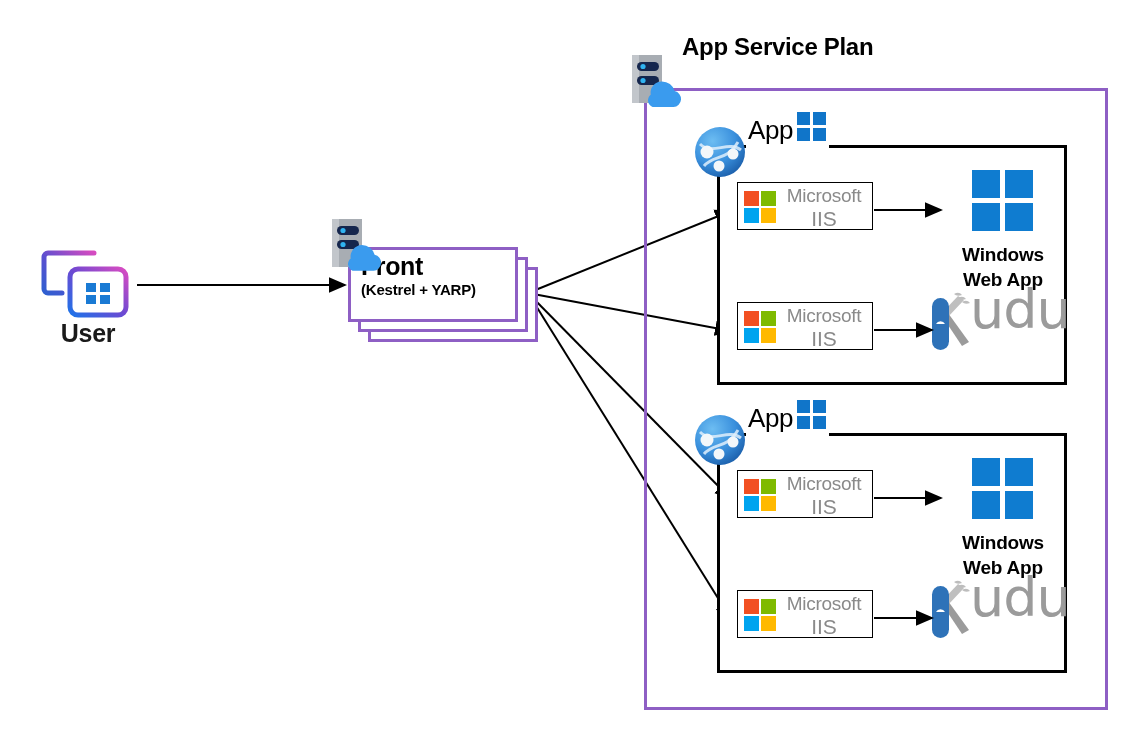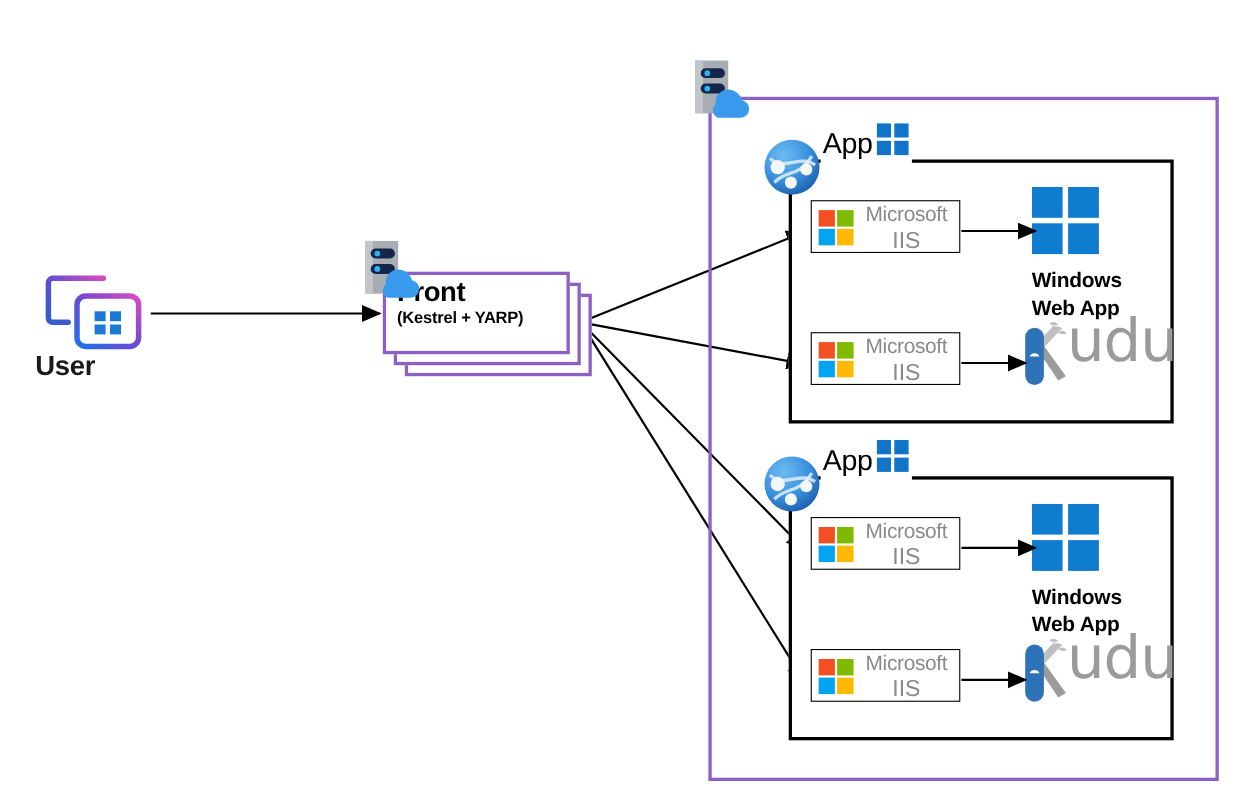--- a/index.html
+++ b/index.html
@@ -21,21 +21,21 @@
   }
 
   
   .svg-layer{position:absolute;left:0;top:0;width:1142px;height:734px;overflow:visible;}
   .svg-layer.below{z-index:1;}
   .svg-layer.above{z-index:6;}
 
   
   .user-block{position:absolute;left:32px;top:245px;width:112px;height:105px;z-index:4;}
   .user-label{
-    position:absolute;left:0;top:74px;width:112px;
+    position:absolute;left:0;top:74px;width:112px;text-align:center;
     font-size:25px;font-weight:bold;color:#1a1a1a;letter-spacing:-0.3px;
   }
 
   
   .url-label{
     position:absolute;left:118px;top:250px;z-index:5;
     font-size:15.5px;font-weight:bold;color:#000;white-space:nowrap;
   }
 
   
@@ -88,21 +88,21 @@
   .iis-box.i1{left:737px;top:182px;}
   .iis-box.i2{left:737px;top:302px;}
   .iis-box.i3{left:737px;top:470px;}
   .iis-box.i4{left:737px;top:590px;}
   .ms-squares{position:absolute;left:6px;top:8px;}
   .iis-txt{position:absolute;left:38px;top:2px;width:96px;text-align:center;}
   .iis-ms{font-size:19px;color:#8a8a8a;line-height:22px;letter-spacing:-0.3px;}
   .iis-ii{font-size:21px;color:#8a8a8a;line-height:23px;letter-spacing:0px;}
 
   
-  .wwa{position:absolute;z-index:4;width:130px;}
+  .wwa{position:absolute;z-index:4;width:130px;text-align:center;}
   .wwa.w1{left:938px;top:170px;}
   .wwa.w2{left:938px;top:458px;}
   .wwa-label{
     font-size:19px;font-weight:bold;line-height:25px;letter-spacing:-0.2px;margin-top:6px;
   }
 
   
   .kudu{position:absolute;z-index:4;}
   .kudu.k1{left:928px;top:292px;}
   .kudu.k2{left:928px;top:580px;}
@@ -176,20 +176,21 @@
       <rect x="6" y="4" width="7" height="48" fill="#c2c6cb"></rect>
       <rect x="11" y="11" width="22" height="9" rx="4.5" fill="#15264d"></rect>
       <circle cx="17" cy="15.5" r="2.6" fill="#2fb3f0"></circle>
       <rect x="11" y="25" width="22" height="9" rx="4.5" fill="#15264d"></rect>
       <circle cx="17" cy="29.5" r="2.6" fill="#2fb3f0"></circle>
       <path d="M26,52 a12,12 0 0 1 11.8,-14 a14,14 0 0 1 13.4,10.2 a8.5,8.5 0 0 1 -1.2,16.8 H28 a7.6,7.6 0 0 1 -2,-13 z" fill="#3a9bee" transform="translate(0,-6) scale(0.95)"></path>
     </svg>
   </div>
 
   <div class="asp-box"></div>
+  <div class="asp-title">App Service Plan</div>
   <svg class="asp-icon" width="64" height="60" viewBox="0 0 64 60">
     <rect x="6" y="2" width="30" height="48" fill="#a8adb3"></rect>
     <rect x="6" y="2" width="7" height="48" fill="#c2c6cb"></rect>
     <rect x="11" y="9" width="22" height="9" rx="4.5" fill="#15264d"></rect>
     <circle cx="17" cy="13.5" r="2.6" fill="#2fb3f0"></circle>
     <rect x="11" y="23" width="22" height="9" rx="4.5" fill="#15264d"></rect>
     <circle cx="17" cy="27.5" r="2.6" fill="#2fb3f0"></circle>
     <path d="M26,46 a12,12 0 0 1 11.8,-14 a14,14 0 0 1 13.4,10.2 a8.5,8.5 0 0 1 -1.2,16.8 H28 a7.6,7.6 0 0 1 -2,-13 z" fill="#3a9bee" transform="translate(0,-2) scale(0.95)"></path>
   </svg>
 

